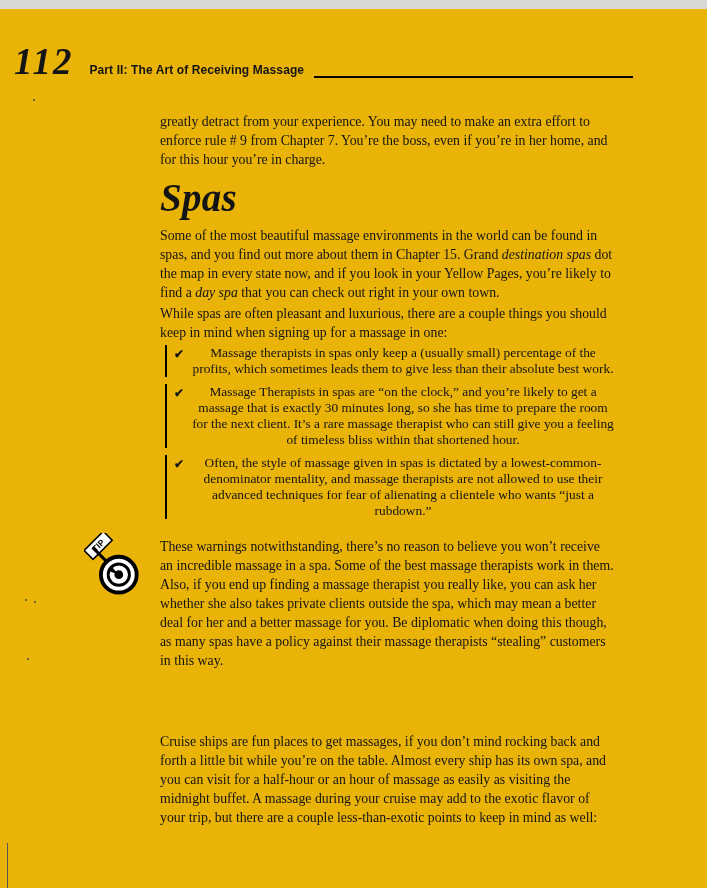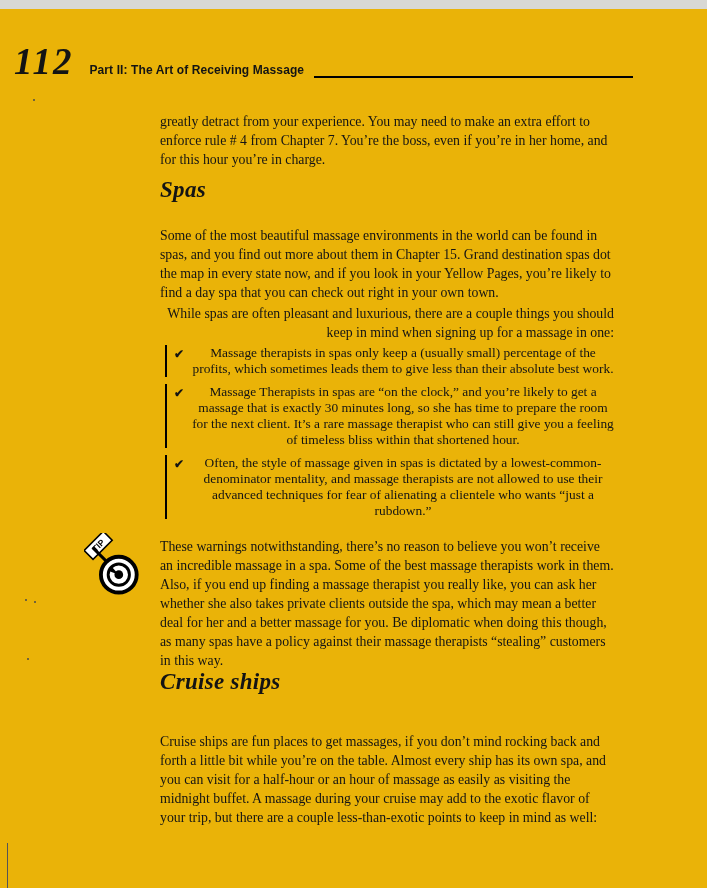--- a/index.html
+++ b/index.html
@@ -33,24 +33,24 @@
     border-bottom:2px solid #000;
     margin-left:10px; margin-bottom:2px;
     align-self:flex-end;
   }
   
   .col { position:absolute; left:160px; width:454px; }
   .body-text { font-size:13.8px; line-height:19px; text-align:left; }
   .sect-head {
     font-family:"Liberation Serif", serif;
     font-style:italic; font-weight:bold;
-    font-size:23px; line-height:1;
+    font-size:39px; line-height:1;
     letter-spacing:0.3px;
   }
-  .em { }
+  .em { font-style:italic; }
   
   .bullet-list { list-style:none; margin:0; padding:0; }
   .bullet-item {
     display:flex;
     border-left:2.5px solid #000;
     padding-left:7px;
     margin-left:5px;
     margin-bottom:7px;
     font-size:13.4px; line-height:16px;
   }
@@ -76,27 +76,27 @@
 <body>
 
 <div class="page">
 
   <div class="running-head">
     <span class="page-number">112</span>
     <span class="head-title">Part II: The Art of Receiving Massage</span>
     <span class="head-rule"></span>
   </div>
 
-  <p class="col body-text" style="top:103px; margin:0;">greatly detract from your experience. You may need to make an extra effort to enforce rule # 4 from Chapter 7. You’re the boss, even if you’re in her home, and for this hour you’re in charge.</p>
+  <p class="col body-text" style="top:103px; margin:0;">greatly detract from your experience. You may need to make an extra effort to enforce rule # 9 from Chapter 7. You’re the boss, even if you’re in her home, and for this hour you’re in charge.</p>
 
   <h2 class="col sect-head" style="top:169px; margin:0;">Spas</h2>
 
   <p class="col body-text" style="top:217px; margin:0;"><span>Some of the most beautiful massage environments in the world can be found in spas, and you find out more about them in Chapter 15. Grand </span><span class="em">destination spas</span><span> dot the map in every state now, and if you look in your Yellow Pages, you’re likely to find a </span><span class="em">day spa</span><span> that you can check out right in your own town.</span></p>
 
-  <p class="col body-text" style="top:295px; margin:0;text-align:right;">While spas are often pleasant and luxurious, there are a couple things you should keep in mind when signing up for a massage in one:</p>
+  <p class="col body-text" style="top:295px; margin:0;">While spas are often pleasant and luxurious, there are a couple things you should keep in mind when signing up for a massage in one:</p>
 
   <ul class="col bullet-list" style="top:336px;">
     <li class="bullet-item">
       <span class="check">✔</span>
       <span class="bullet-body">Massage therapists in spas only keep a (usually small) percentage of the profits, which sometimes leads them to give less than their absolute best work.</span>
     </li>
     <li class="bullet-item">
       <span class="check">✔</span>
       <span class="bullet-body">Massage Therapists in spas are “on the clock,” and you’re likely to get a massage that is exactly 30 minutes long, so she has time to prepare the room for the next client. It’s a rare massage therapist who can still give you a feeling of timeless bliss within that shortened hour.</span>
     </li>
@@ -119,21 +119,20 @@
       <circle cx="36" cy="43" r="18.5" fill="#fff" stroke="#000" stroke-width="4"></circle>
       <circle cx="36" cy="43" r="11" fill="#fff" stroke="#000" stroke-width="3"></circle>
       <circle cx="36" cy="43" r="4.5" fill="#000"></circle>
 
       <polygon points="36,43 25,39 29,35" fill="#000"></polygon>
     </svg>
   </div>
 
   <p class="col body-text" style="top:528px; margin:0;">These warnings notwithstanding, there’s no reason to believe you won’t receive an incredible massage in a spa. Some of the best massage therapists work in them. Also, if you end up finding a massage therapist you really like, you can ask her whether she also takes private clients outside the spa, which may mean a better deal for her and a better massage for you. Be diplomatic when doing this though, as many spas have a policy against their massage therapists “stealing” customers in this way.</p>
 
-  <h2 class="col sect-head" style="top:661px; margin:0;">Cruise ships</h2>
 
   <p class="col body-text" style="top:723px; margin:0;">Cruise ships are fun places to get massages, if you don’t mind rocking back and forth a little bit while you’re on the table. Almost every ship has its own spa, and you can visit for a half-hour or an hour of massage as easily as visiting the midnight buffet. A massage during your cruise may add to the exotic flavor of your trip, but there are a couple less-than-exotic points to keep in mind as well:</p>
 
   <span class="dot" style="left:33px; top:90px;"></span>
   <span class="dot" style="left:25px; top:590px;"></span>
   <span class="dot" style="left:34px; top:592px;"></span>
   <span class="dot" style="left:27px; top:649px;"></span>
   <div class="corner-mark"></div>
 
 </div>

